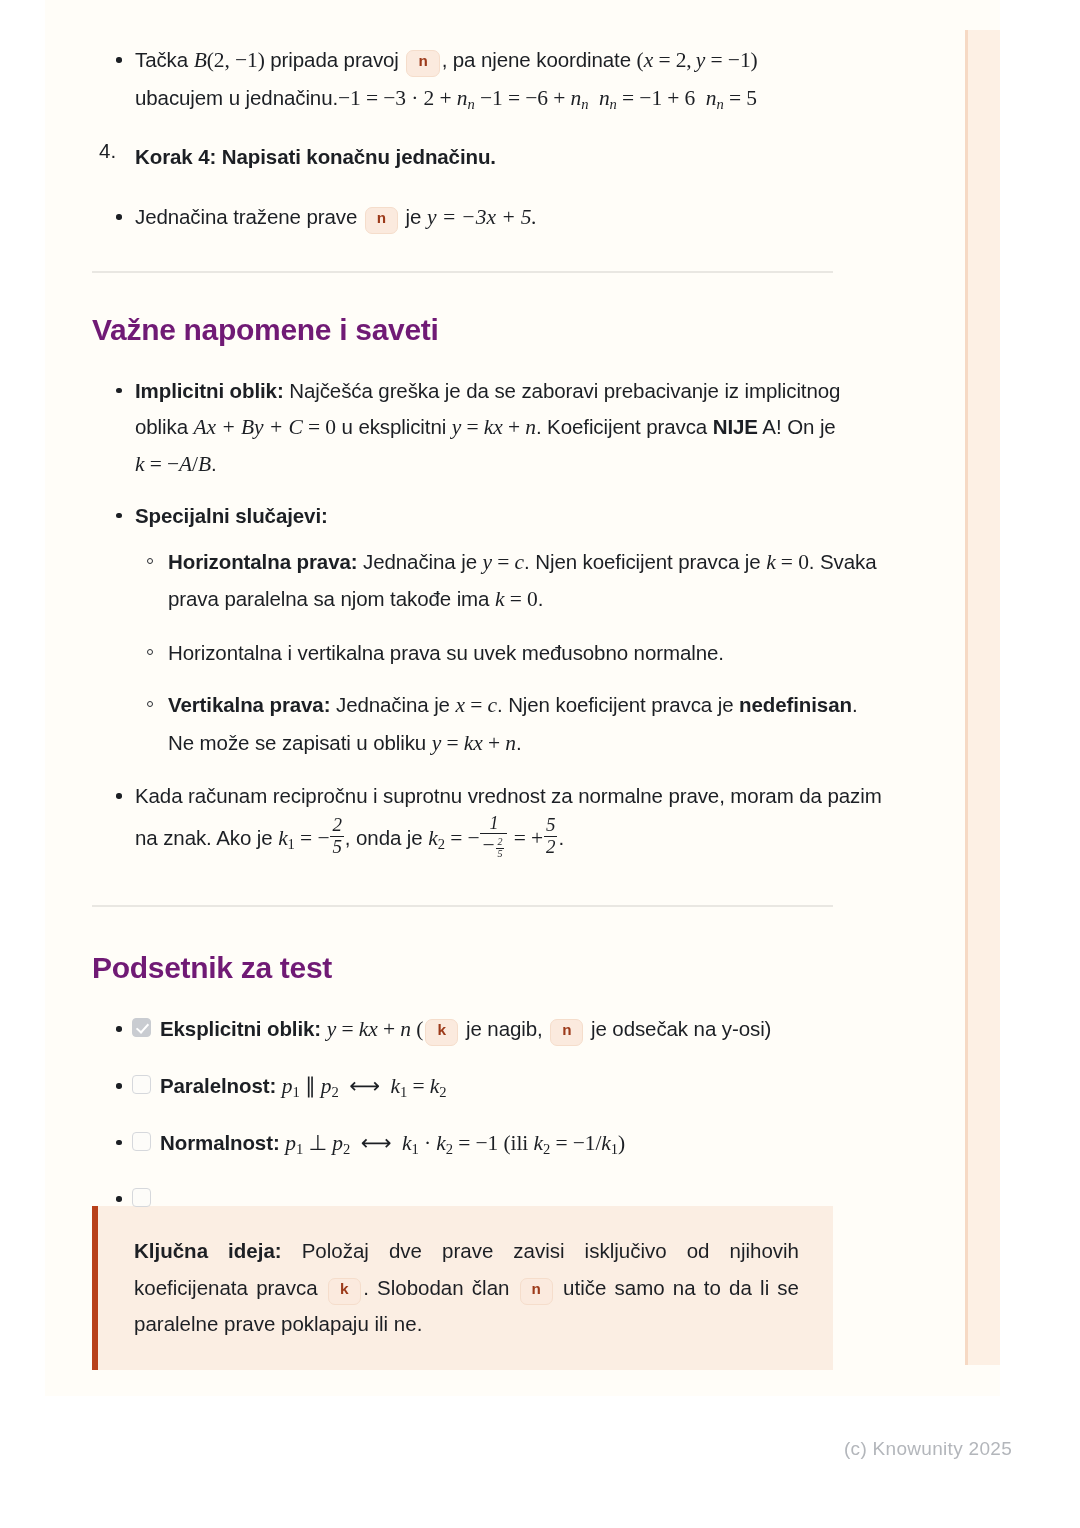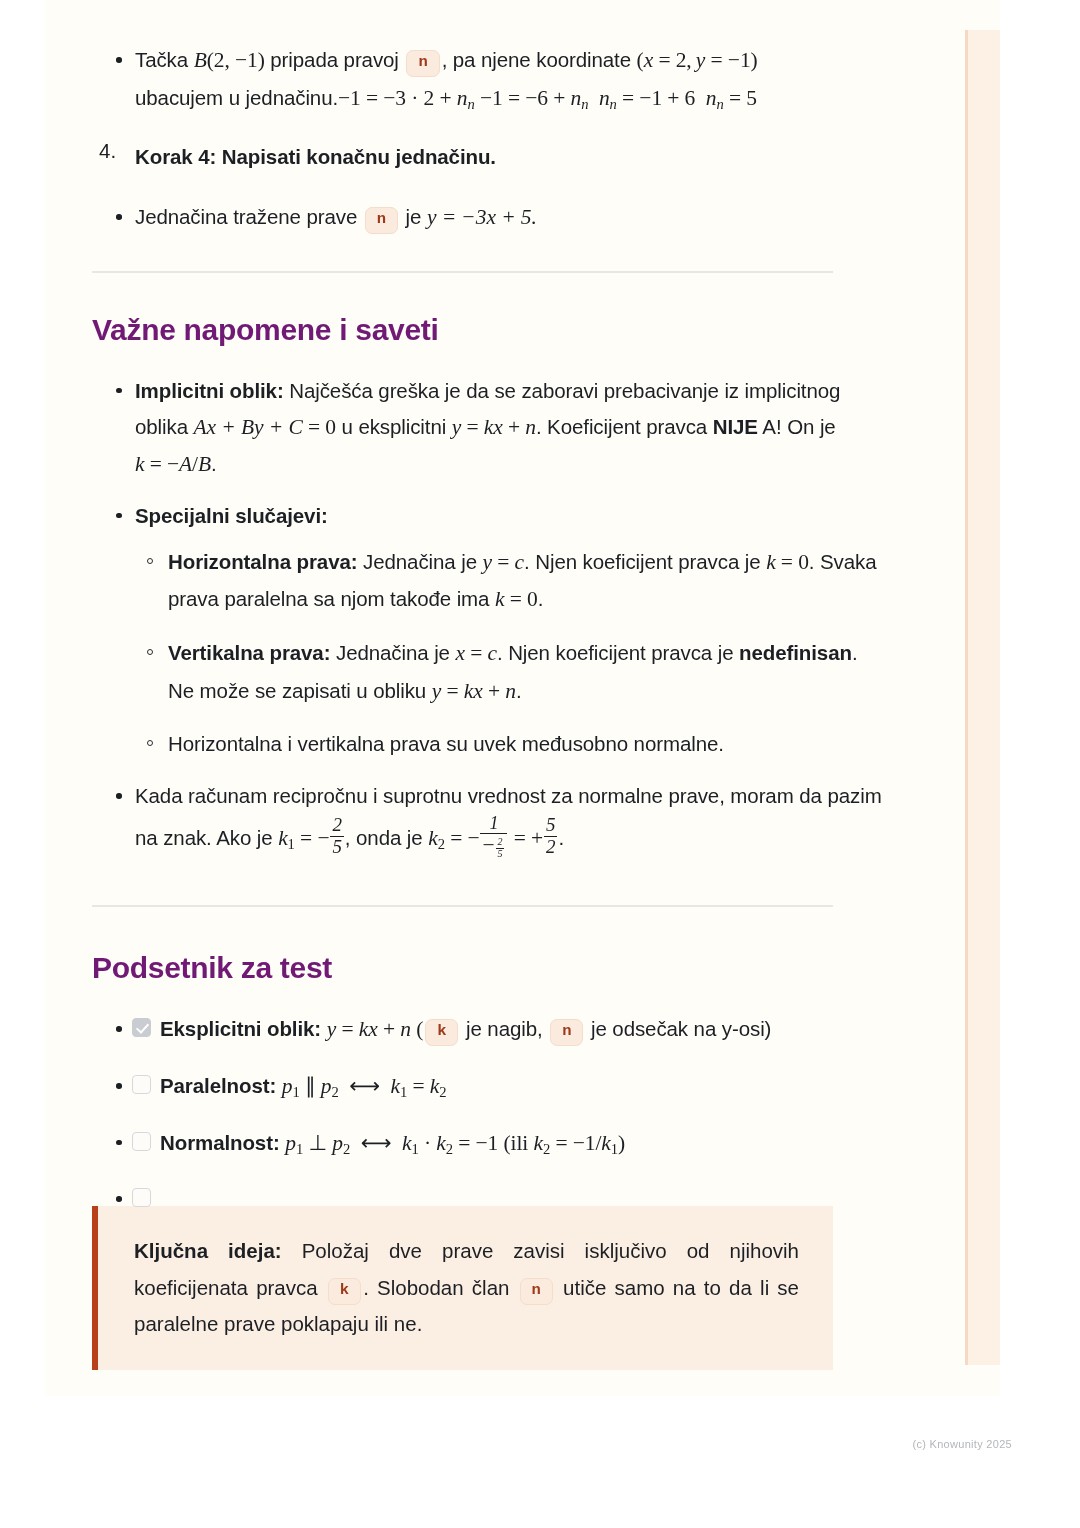--- a/index.html
+++ b/index.html
@@ -239,21 +239,21 @@
   .frac .de { display: block; padding: 0 2px; border-top: 1.1px solid #1c1f24; }
   .frac.big { font-size: 19px; }
   .frac.nest { font-size: 18px; }
   .frac.nest .inner { font-size: 11.5px; }
 
   
   .footer {
     position: absolute;
     right: 68px;
     top: 1438px;
-    font-size: 11px;
+    font-size: 19px;
     color: #b3b6bb;
     letter-spacing: 0.3px;
   }
 </style>
 </head>
 <body>
 
 <div class="page-sheet">
   <div class="edge-stripe"></div>
 
@@ -289,24 +289,24 @@
         <span class="b">Implicitni oblik:</span><span> Najčešća greška je da se zaboravi prebacivanje iz implicitnog oblika </span><span class="m">Ax&nbsp;+&nbsp;By&nbsp;+&nbsp;C</span><span class="mr">&nbsp;=&nbsp;0</span><span> u eksplicitni </span><span class="m">y&nbsp;</span><span class="mr">=</span><span class="m">&nbsp;kx&nbsp;</span><span class="mr">+</span><span class="m">&nbsp;n</span><span>. Koeficijent pravca </span><span class="b">NIJE</span><span> A! On je </span><span class="m">k&nbsp;<span class="mr">=</span>&nbsp;<span class="mr">−</span>A<span class="mr">/</span>B</span><span>.</span>
       </li>
 
       <li class="txt">
         <span class="b">Specijalni slučajevi:</span>
         <ul class="circ">
           <li class="txt">
             <span class="b">Horizontalna prava:</span><span> Jednačina je </span><span class="m">y&nbsp;<span class="mr">=</span>&nbsp;c</span><span>. Njen koeficijent pravca je </span><span class="m">k&nbsp;<span class="mr">=</span>&nbsp;<span class="mr">0</span></span><span>. Svaka prava paralelna sa njom takođe ima </span><span class="m">k&nbsp;<span class="mr">=</span>&nbsp;<span class="mr">0</span></span><span>.</span>
           </li>
           <li class="txt">
-            <span class="b">Vertikalna prava:</span><span> Jednačina je </span><span class="m">x&nbsp;<span class="mr">=</span>&nbsp;c</span><span>. Njen koeficijent pravca je </span><span class="b">nedefinisan</span><span>. Ne može se zapisati u obliku </span><span class="m">y&nbsp;<span class="mr">=</span>&nbsp;kx&nbsp;<span class="mr">+</span>&nbsp;n</span><span>.</span>
+            <span>Horizontalna i vertikalna prava su uvek međusobno normalne.</span>
           </li>
           <li class="txt">
-            <span>Horizontalna i vertikalna prava su uvek međusobno normalne.</span>
+            <span class="b">Vertikalna prava:</span><span> Jednačina je </span><span class="m">x&nbsp;<span class="mr">=</span>&nbsp;c</span><span>. Njen koeficijent pravca je </span><span class="b">nedefinisan</span><span>. Ne može se zapisati u obliku </span><span class="m">y&nbsp;<span class="mr">=</span>&nbsp;kx&nbsp;<span class="mr">+</span>&nbsp;n</span><span>.</span>
           </li>
         </ul>
       </li>
 
       <li class="txt" style="margin-top:14px;">
         <span>Kada računam recipročnu i suprotnu vrednost za normalne prave, moram da pazim na znak. Ako je </span><span class="m">k<span class="subr">1</span>&nbsp;<span class="mr">=</span>&nbsp;<span class="mr">−</span><span class="frac big"><span class="nu">2</span><span class="de">5</span></span></span><span>, onda je </span><span class="m">k<span class="subr">2</span>&nbsp;<span class="mr">=</span>&nbsp;<span class="mr">−</span><span class="frac nest"><span class="nu">1</span><span class="de"><span class="inner"><span class="mr">−</span><span class="frac" style="font-size:10px;"><span class="nu">2</span><span class="de">5</span></span></span></span></span>&nbsp;<span class="mr">=</span>&nbsp;<span class="mr">+</span><span class="frac big"><span class="nu">5</span><span class="de">2</span></span></span><span>.</span>
       </li>
     </ul>
 
     <hr class="div" style="margin-top:46px; margin-bottom:44px;">

